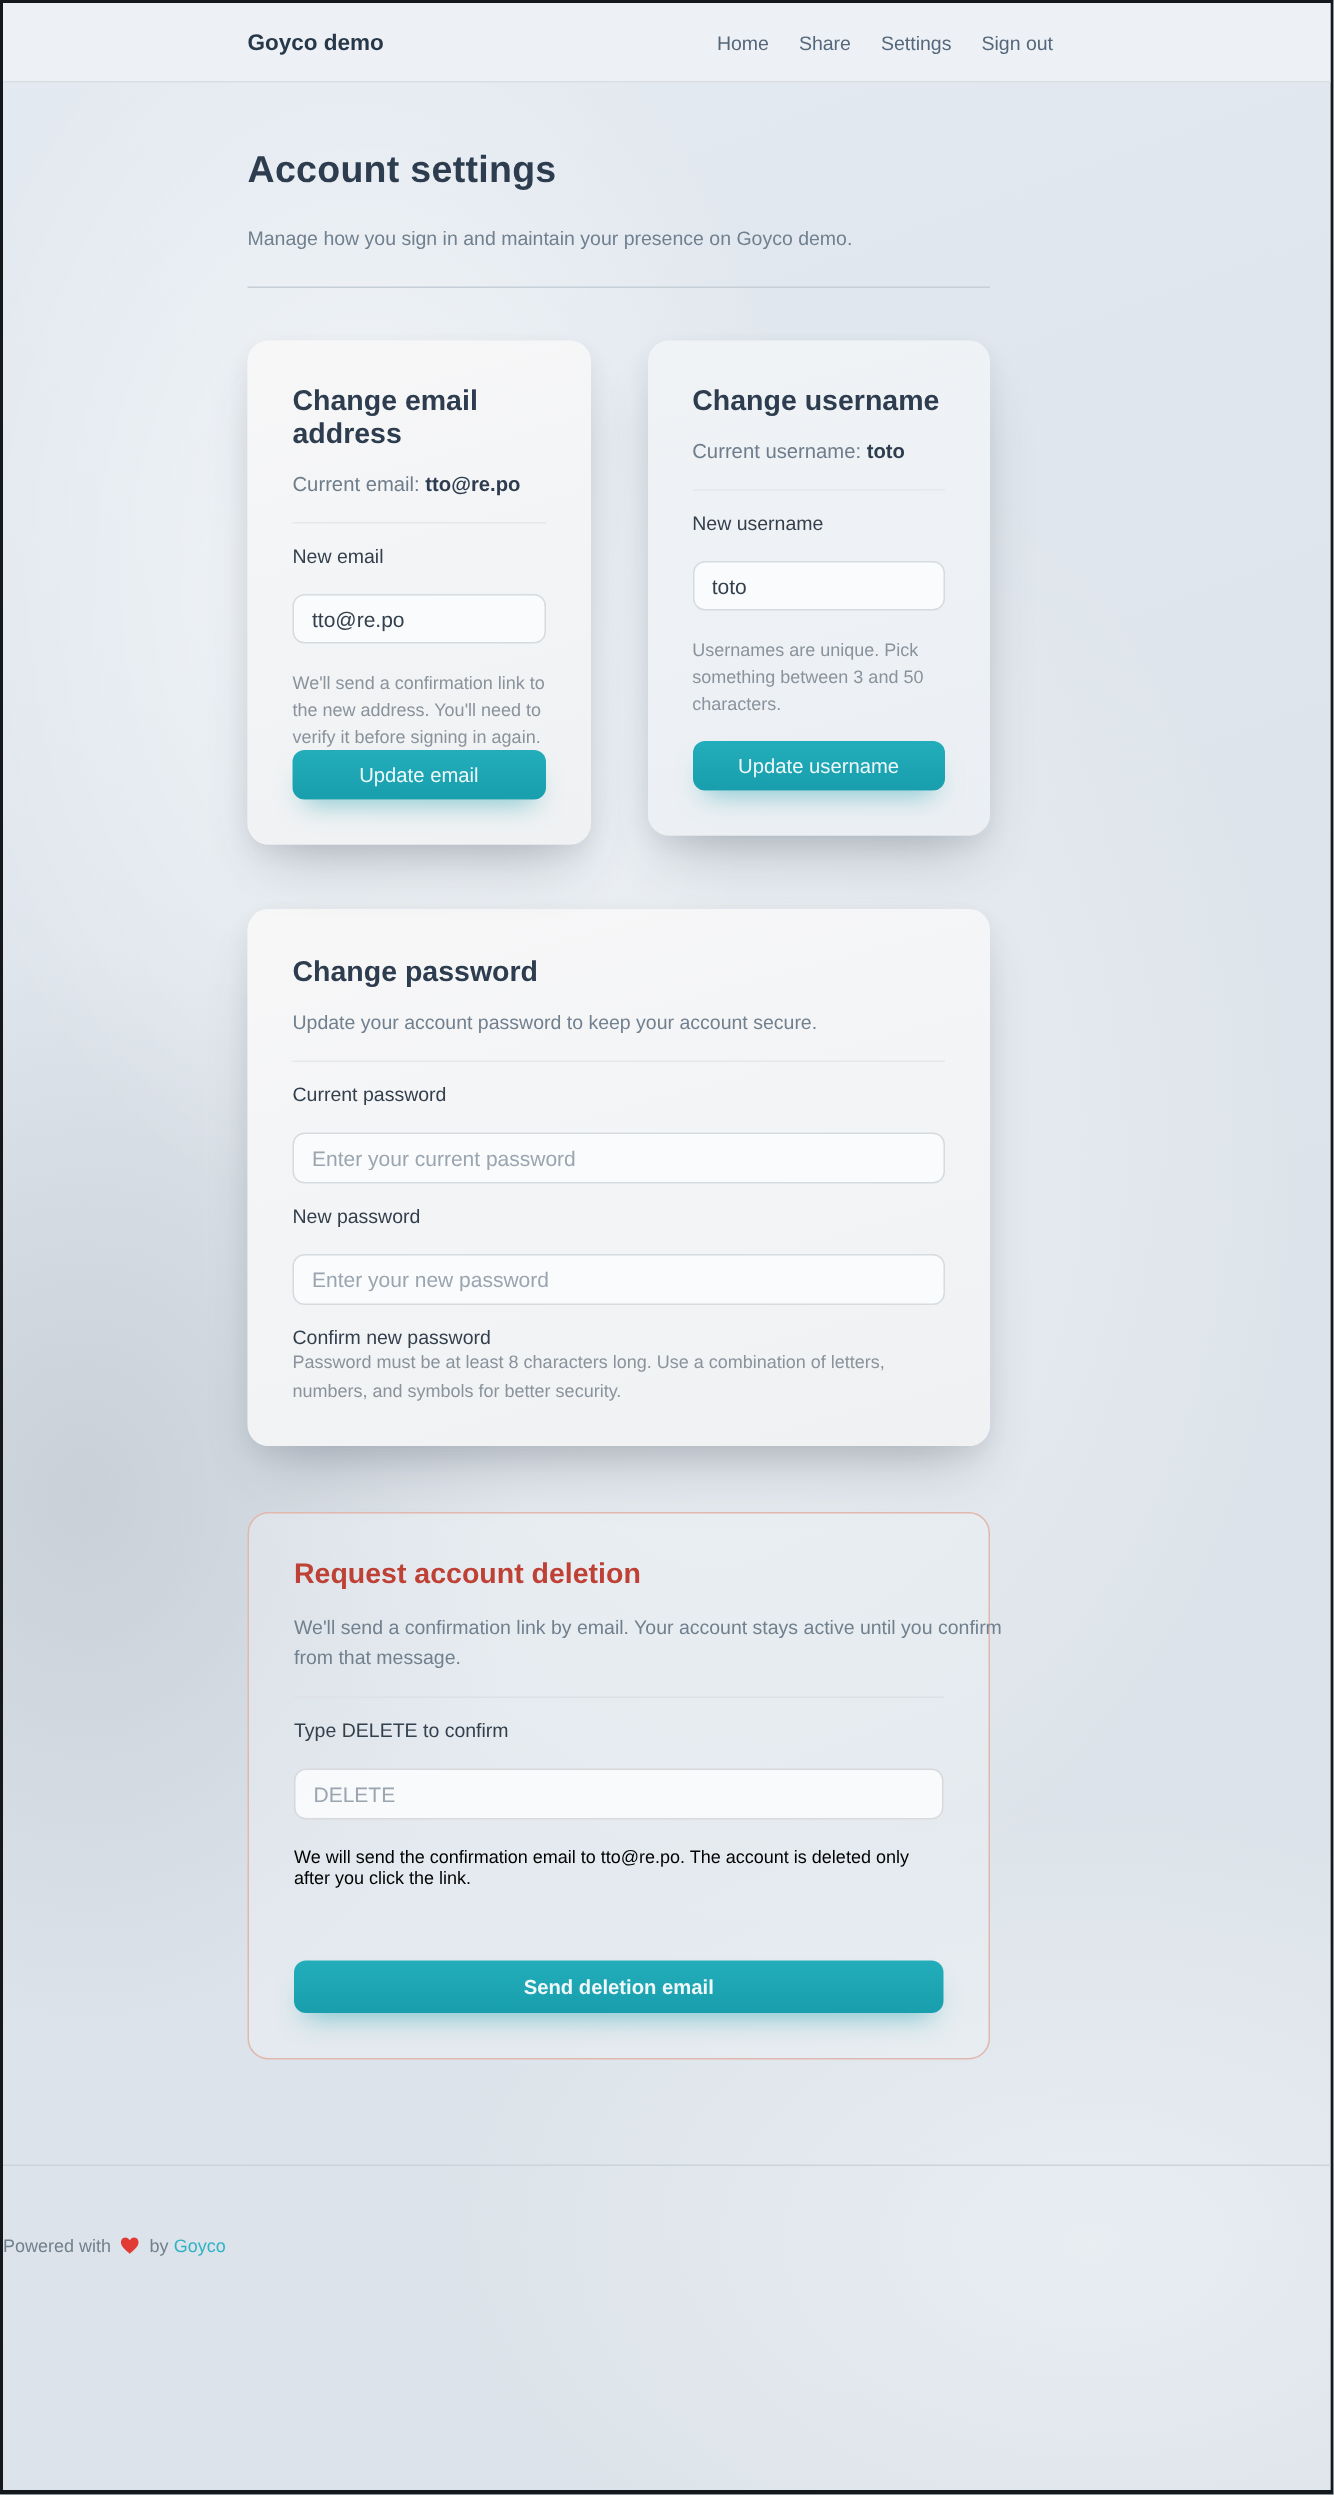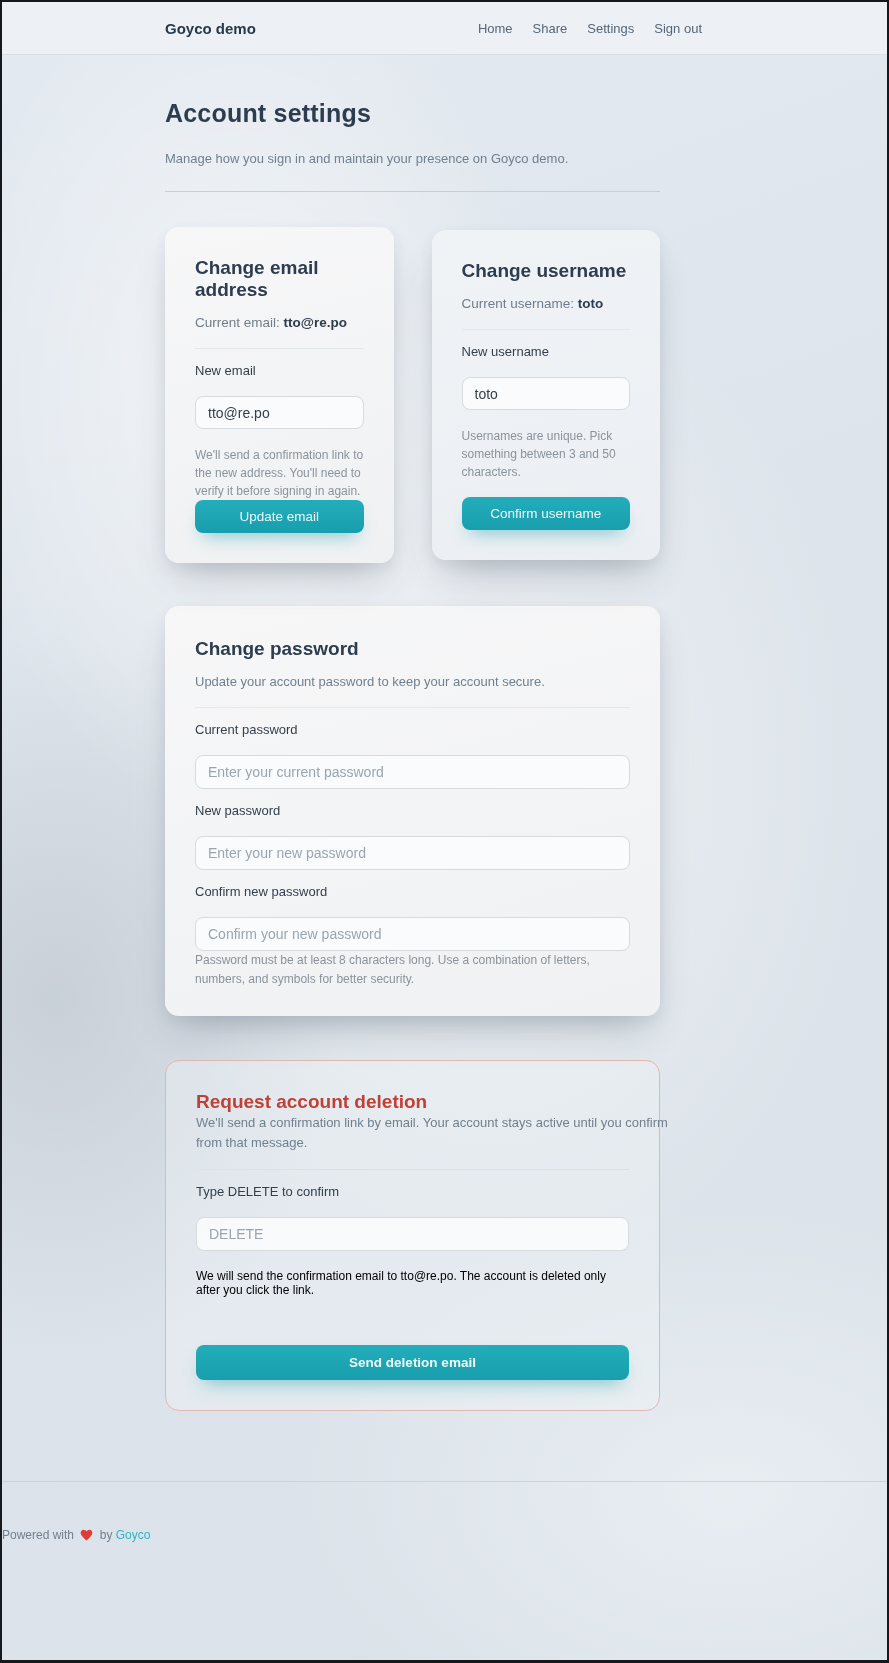--- a/index.html
+++ b/index.html
@@ -49,21 +49,21 @@
   .nav-links { margin-left: auto; display: flex; gap: 20px; }
   .nav-link { font-size: 13px; color: #55677a; text-decoration: none; cursor: pointer; }
 
   
   .main { position: relative; z-index: 1; width: 495px; margin-left: 163px; padding-top: 44px; }
   .page-title { font-size: 25px; color: #2d3c4e; letter-spacing: 0.2px; }
   .page-subtitle { margin-top: 23px; font-size: 13px; color: #71808f; }
   .top-divider { margin-top: 25px; border: 0; border-top: 1px solid #c6cfd8; }
 
   
-  .cards-row { display: flex; gap: 38px; margin-top: 35px; align-items: center; }
+  .cards-row { display: flex; gap: 38px; margin-top: 35px; align-items: flex-start; }
   .card {
     background: linear-gradient(165deg, #f7f7f8 0%, #eff1f3 100%);
     border-radius: 14px;
     box-shadow: 0 22px 38px -14px rgba(55,66,82,0.30), 0 6px 14px rgba(55,66,82,0.08);
     padding: 30px;
   }
   .card-sm { flex: 1; display: flex; flex-direction: column; min-height: 330px; }
   .card-username { background: linear-gradient(165deg, #f0f3f6 0%, #ebeff3 100%); }
   .card h2 { font-size: 19px; color: #2d3c4e; }
   .current-line { margin-top: 14px; font-size: 13.5px; color: #6e7d8b; }
@@ -92,21 +92,21 @@
   .pw-helper { margin-top: 0; font-size: 12px; line-height: 1.55; color: #8a939c; }
   .btn-wide { margin-top: 30px; }
 
   .card-deletion {
     margin-top: 44px;
     background: rgba(238,242,246,0.42);
     border: 1px solid #e2b7ae;
     box-shadow: none;
   }
   .card-deletion h2 { color: #bf4136; }
-  .deletion-desc { font-size: 13px; line-height: 1.55; color: #71808f; width: 500px; }
+  .deletion-desc { margin-top: 14px; font-size: 13px; line-height: 1.55; color: #71808f; width: 500px; }
   .card-deletion .card-divider { border-top-color: #dde0e4; margin-top: 16px; }
   .card-deletion .text-input { background: rgba(251,252,253,0.88); border-color: #d8d9dc; height: 34px; }
   .warning { margin-top: 18px; font-size: 12px; color: #000000; }
   .card-deletion .btn { margin-top: 48px; height: 35px; font-weight: bold; }
 
   
   .footer {
     position: relative; z-index: 1;
     margin-top: 70px; border-top: 1px solid #ccd4db;
     padding-top: 46px; text-align: left;
@@ -158,37 +158,36 @@
       <div class="card card-sm card-username">
         <h2>Change username</h2>
         <p class="current-line">
           <span>Current username:</span>
           <strong>toto</strong>
         </p>
         <hr class="card-divider">
         <label class="field-label">New username</label>
         <input class="text-input" type="text" value="toto" style="">
         <p class="helper">Usernames are unique. Pick something between 3 and 50 characters.</p>
-        <button class="btn">Confirm username</button>
+        <button class="btn">Update username</button>
       </div>
     </div>
 
     <div class="card card-password">
       <h2>Change password</h2>
       <p class="card-sub">Update your account password to keep your account secure.</p>
       <hr class="card-divider">
 
       <label class="field-label">Current password</label>
       <input class="text-input pw-input" type="text" placeholder="Enter your current password" style="">
 
       <label class="field-label">New password</label>
       <input class="text-input pw-input" type="text" placeholder="Enter your new password" style="">
 
       <label class="field-label">Confirm new password</label>
-      <input class="text-input pw-input" type="text" placeholder="Confirm your new password" style="">
 
       <p class="pw-helper">Password must be at least 8 characters long. Use a combination of letters, numbers, and symbols for better security.</p>
     </div>
 
     <div class="card card-deletion">
       <h2>Request account deletion</h2>
       <p class="deletion-desc">We'll send a confirmation link by email. Your account stays active until you confirm from that message.</p>
       <hr class="card-divider">
       <label class="field-label">Type DELETE to confirm</label>
       <input class="text-input" type="text" placeholder="DELETE" style="">

